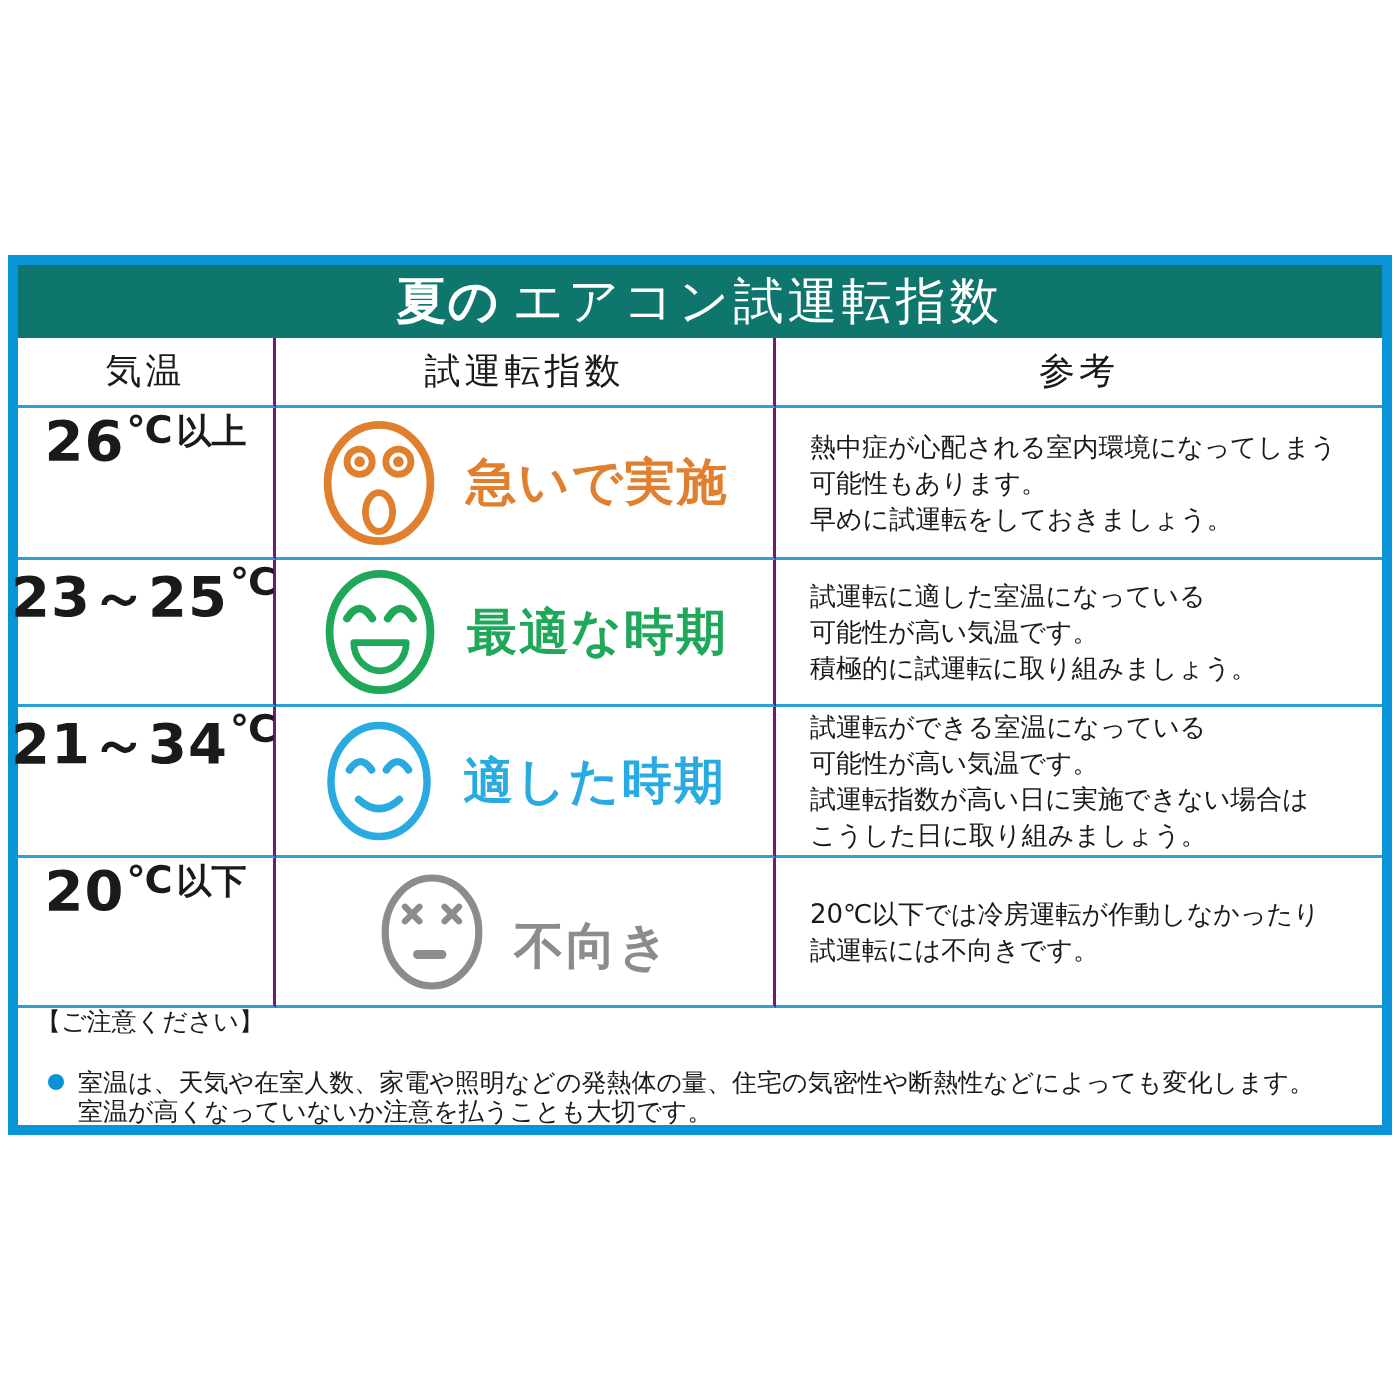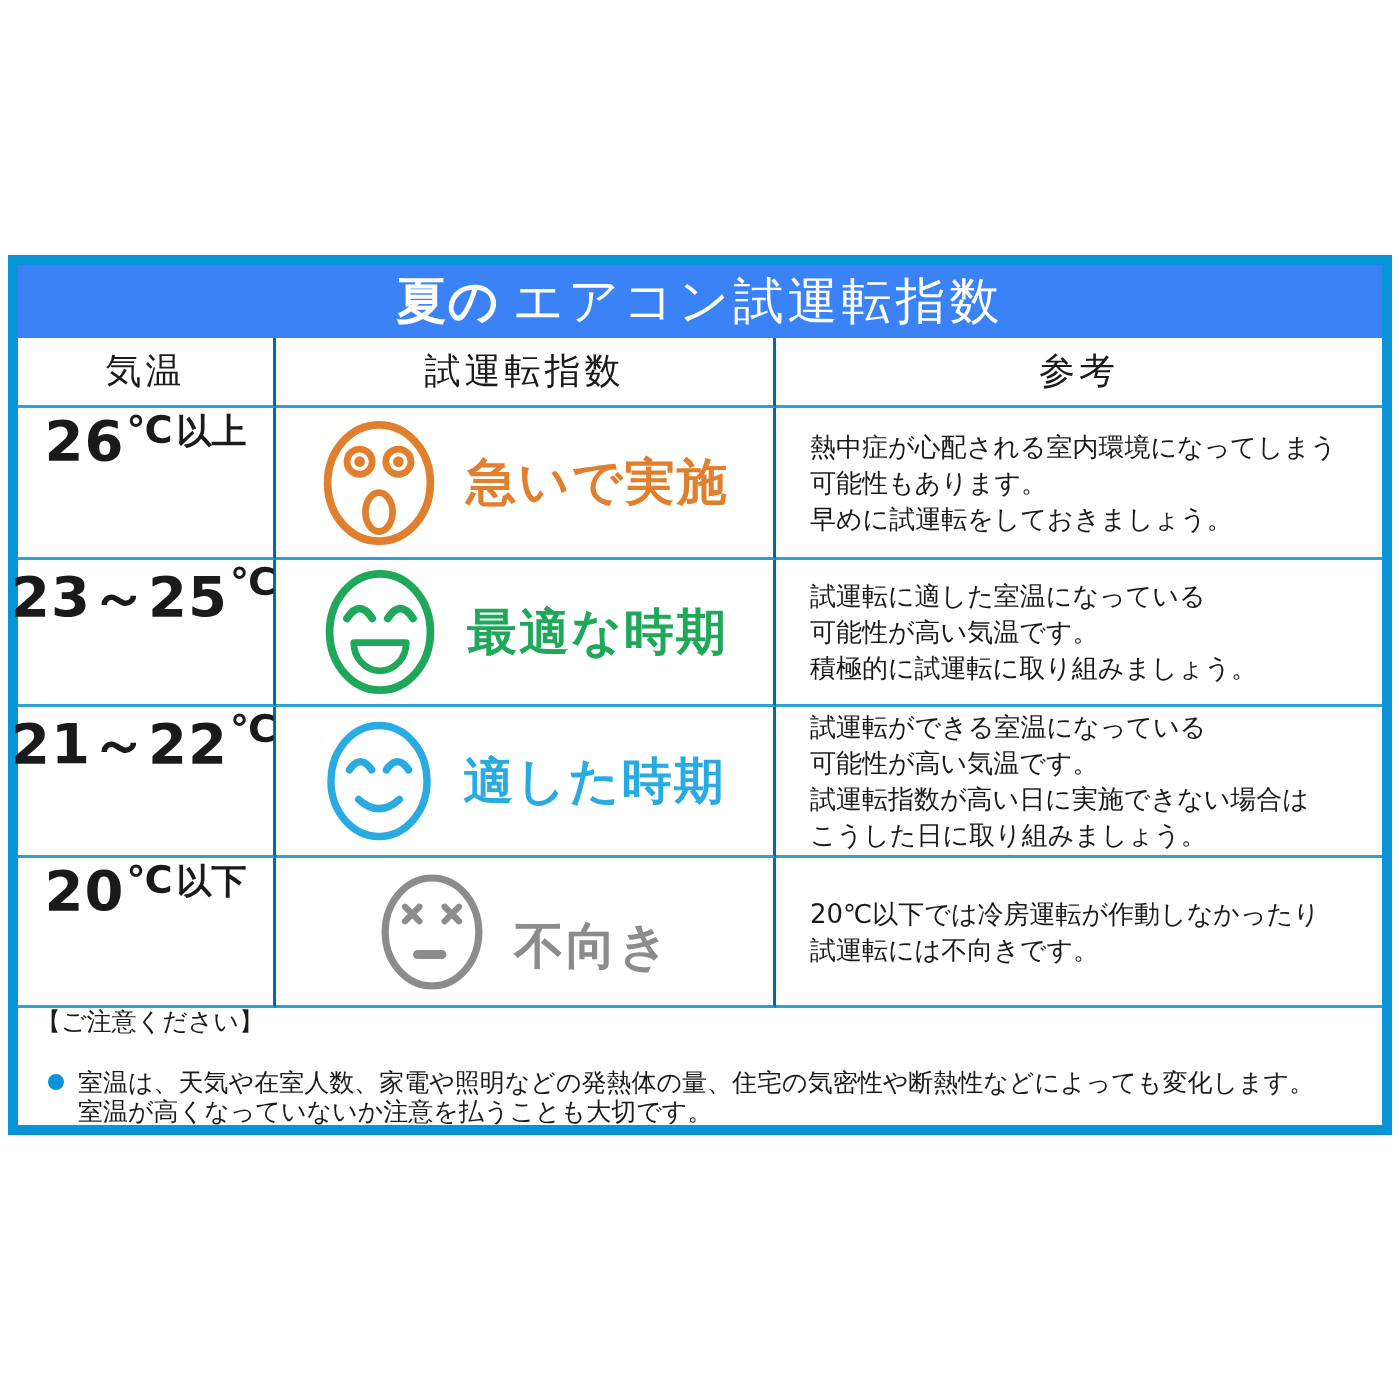--- a/index.html
+++ b/index.html
@@ -6,33 +6,33 @@
   body{
     width:1400px;height:1400px;background:#ffffff;position:relative;
     font-family:"DejaVu Sans","Liberation Sans",sans-serif;color:#1a1a1a;
     overflow:hidden;
   }
   .poster{
     position:absolute;left:8px;top:255px;width:1384px;height:880px;
     border:10px solid #0994d8;box-sizing:border-box;background:#ffffff;
   }
   .title-bar{
-    height:73px;background:#3b82f6;display:flex;align-items:center;justify-content:center;
+    height:73px;background:#0f766e;display:flex;align-items:center;justify-content:center;
     color:#ffffff;font-size:50px;line-height:73px;white-space:nowrap;
   }
   .title-prefix{font-weight:700;letter-spacing:1px;}
   .title-main{font-weight:400;letter-spacing:4px;margin-left:13px;}
   .grid{
     display:grid;width:1364px;
     grid-template-columns:258px 500px 606px;
     grid-template-rows:70px 152px 147px 151px 150px 117px;
   }
   .cell{
     box-sizing:border-box;
-    border-right:3px solid #0369a1;border-bottom:3px solid #2da0d6;
+    border-right:3px solid #701a75;border-bottom:3px solid #2da0d6;
     display:flex;align-items:center;justify-content:center;
     background:#ffffff;
   }
   .cell.col3{border-right:none;}
   .header-cell{font-size:36px;font-weight:500;letter-spacing:4px;}
   .temp-cell{align-items:flex-start;justify-content:center;white-space:nowrap;}
   .temp-main{font-size:56px;font-weight:700;letter-spacing:1px;}
   .temp-unit{font-size:38px;font-weight:700;margin-left:2px;}
   .temp-suffix{font-size:35px;font-weight:700;margin-left:4px;}
   .index-cell{justify-content:center;gap:28px;}
@@ -109,21 +109,21 @@
       </svg>
       <span class="status" style="color: rgb(31, 167, 90);">最適な時期</span>
     </div>
     <div class="cell ref-cell col3">
       <div class="ref-line">試運転に適した室温になっている</div>
       <div class="ref-line">可能性が高い気温です。</div>
       <div class="ref-line">積極的に試運転に取り組みましょう。</div>
     </div>
 
     <div class="cell temp-cell">
-      <span class="temp-main">21～22</span>
+      <span class="temp-main">21～34</span>
         <span class="temp-unit">℃</span>
         <span class="temp-suffix"></span>
     </div>
     <div class="cell index-cell">
       <svg class="face" width="112" height="122" viewBox="0 0 120 132">
         <ellipse cx="60" cy="66" rx="52" ry="60" fill="none" stroke="#29abe2" stroke-width="8"></ellipse>
         <path d="M28 54 Q40 36 52 54" fill="none" stroke="#29abe2" stroke-width="8" stroke-linecap="round"></path>
         <path d="M68 54 Q80 36 92 54" fill="none" stroke="#29abe2" stroke-width="8" stroke-linecap="round"></path>
         <path d="M38 86 Q60 106 82 86" fill="none" stroke="#29abe2" stroke-width="8" stroke-linecap="round"></path>
       </svg>

